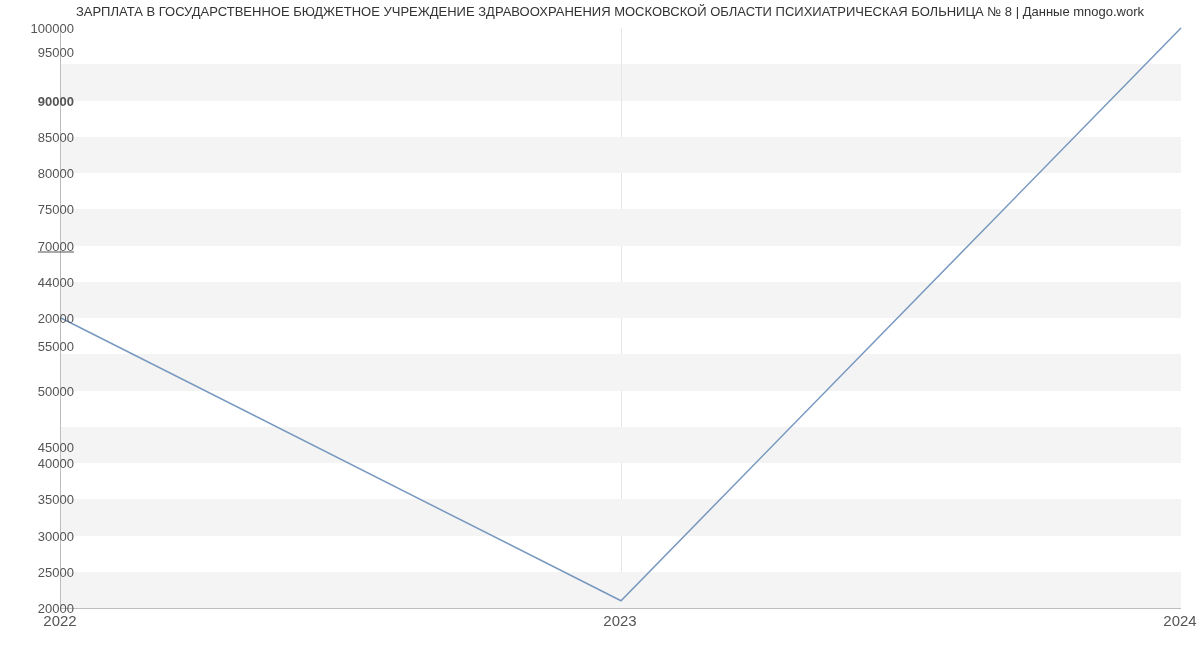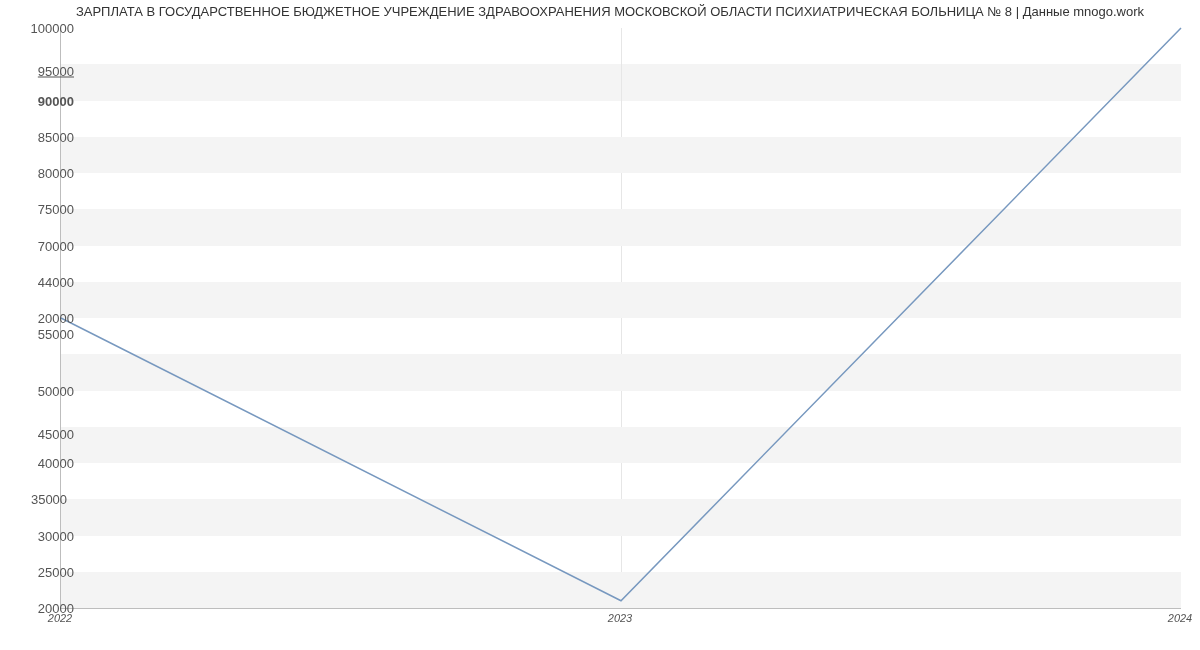--- a/index.html
+++ b/index.html
@@ -54,24 +54,23 @@
     right: 1146px;
     width: 50px;
     text-align: right;
     font-size: 13px;
     color: #555;
     transform: translateY(-50%);
   }
   .x-tick {
     position: absolute;
     top: 612px;
-    font-size: 11px;
+    font-size: 15px;
     color: #555;
     transform: translateX(-50%);
-    font-style: italic;
   }
   svg.line-layer {
     position: absolute;
     left: 0;
     top: 0;
     width: 100%;
     height: 100%;
     overflow: visible;
   }
   .series-path {
@@ -95,30 +94,30 @@
       <div class="band" style="top: 398.75px; height: 36.25px;"></div>
       <div class="band" style="top: 471.25px; height: 36.25px;"></div>
       <div class="band" style="top: 543.75px; height: 36.25px;"></div>
     <svg class="line-layer" id="line-layer" preserveAspectRatio="none" viewBox="0 0 1120 580">
         <path d="M0,290 L560,572.75 L1120,0" class="series-path" style="stroke: rgb(119, 152, 191);"></path>
       </svg>
   </div>
 <div class="y-tick" style="top: 608px;">20000</div>
     <div class="y-tick" style="top: 571.75px;">25000</div>
     <div class="y-tick" style="top: 535.5px;">30000</div>
-    <div class="y-tick" style="top: 499.25px; text-align: center;">35000</div>
+    <div class="y-tick" style="top: 499.25px;">35000</div>
     <div class="y-tick" style="top: 463px;">40000</div>
-    <div class="y-tick" style="top: 434px;">45000</div>
+    <div class="y-tick" style="top: 447px;">45000</div>
     <div class="y-tick" style="top: 390.5px;">50000</div>
-    <div class="y-tick" style="top: 334px;">55000</div>
+    <div class="y-tick" style="top: 346px;">55000</div>
     <div class="y-tick" style="top: 318px;">20000</div>
     <div class="y-tick" style="top: 281.75px;">44000</div>
-    <div class="y-tick" style="top: 245.5px;">70000</div>
+    <div class="y-tick" style="top: 245.5px; text-decoration: underline;">70000</div>
     <div class="y-tick" style="top: 209.25px;">75000</div>
     <div class="y-tick" style="top: 173px;">80000</div>
     <div class="y-tick" style="top: 136.75px;">85000</div>
     <div class="y-tick" style="top: 100.5px; font-weight: bold;">90000</div>
-    <div class="y-tick" style="top: 71px; text-decoration: underline;">95000</div>
+    <div class="y-tick" style="top: 52px;">95000</div>
     <div class="y-tick" style="top: 28px;">100000</div>
     <div class="x-tick" style="left: 60px;">2022</div>
     <div class="x-tick" style="left: 620px;">2023</div>
     <div class="x-tick" style="left: 1180px;">2024</div>
   </div>
 
 </body></html>

